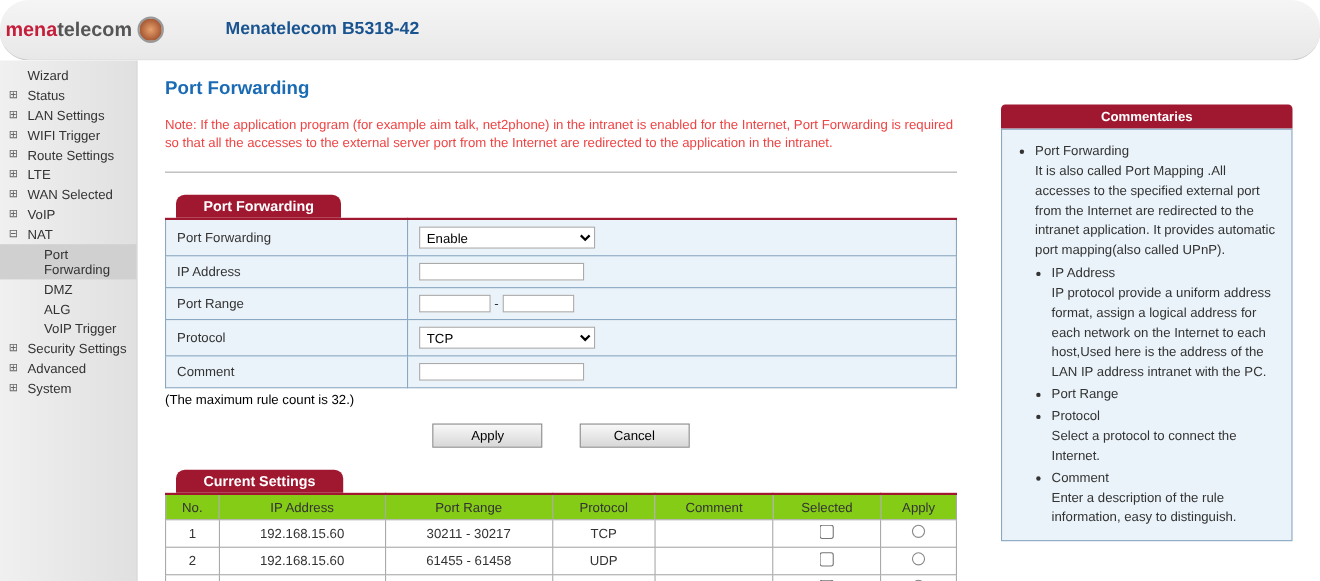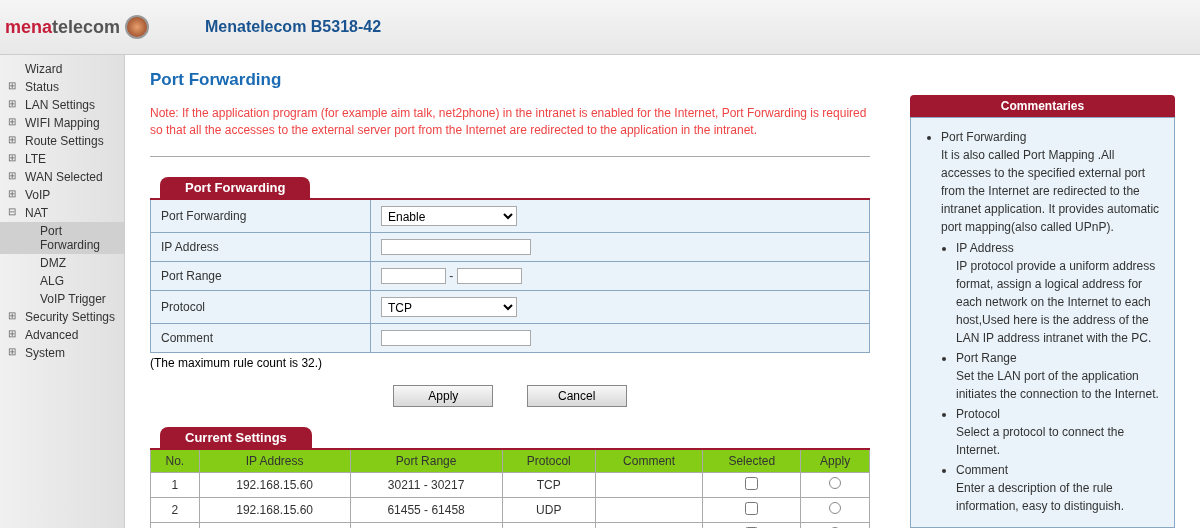--- a/index.html
+++ b/index.html
@@ -12,20 +12,21 @@
       font-size: 12px;
       background: #fff;
       color: #333;
     }
     .top-header {
       background: linear-gradient(to bottom, #f5f5f5, #e8e8e8);
       height: 55px;
       display: flex;
       align-items: center;
       border-bottom: 1px solid #ccc;
+      border-radius: 26px;
     }
     .logo-area {
       width: 170px;
       padding-left: 5px;
       display: flex;
       align-items: center;
     }
     .logo-text {
       font-size: 18px;
       font-weight: bold;
@@ -132,21 +133,21 @@
     .form-table td.label-cell {
       width: 220px;
     }
     .form-table select, .form-table input[type=text] {
       border: 1px solid #aaa;
       padding: 2px;
       font-size: 12px;
       background: #fff;
     }
     .form-table select {
-      width: 136px;
+      width: 160px;
       height: 20px;
     }
     .form-table input[type=text] {
       width: 150px;
       height: 16px;
     }
     .form-table input.small {
       width: 65px;
     }
     .note-text {
@@ -237,21 +238,21 @@
   </div>
   <div class="device-title">Menatelecom B5318-42</div>
 </div>
 
 <div class="layout">
   <div class="sidebar">
     <ul id="side-top">
         <li class="">Wizard</li>
         <li class="expandable">Status</li>
         <li class="expandable">LAN Settings</li>
-        <li class="expandable">WIFI Mapping</li>
+        <li class="expandable">WIFI Trigger</li>
         <li class="expandable">Route Settings</li>
         <li class="expandable">LTE</li>
         <li class="expandable">WAN Selected</li>
         <li class="expandable">VoIP</li>
         <li class="expanded">NAT</li>
       </ul>
     <ul id="side-nat-sub">
         <li class="sub-item active">Port Forwarding</li>
         <li class="sub-item">DMZ</li>
         <li class="sub-item">ALG</li>
@@ -360,21 +361,21 @@
 
     <div class="comment-panel">
       <div class="comment-header">Commentaries</div>
       <div class="comment-body">
         <ul>
           <li>
             <span>Port Forwarding</span><br>
             <span>It is also called Port Mapping .All accesses to the specified external port from the Internet are redirected to the intranet application. It provides automatic port mapping(also called UPnP).</span>
             <ul id="comm-items">
                 <li><span>IP Address</span><br><span>IP protocol provide a uniform address format, assign a logical address for each network on the Internet to each host,Used here is the address of the LAN IP address intranet with the PC.</span></li>
-                <li><span>Port Range</span><br><span>Set the LAN port of the application initiates the connection to the Internet.</span></li>
+                <li><span>Port Range</span><br></li>
                 <li><span>Protocol</span><br><span>Select a protocol to connect the Internet.</span></li>
                 <li><span>Comment</span><br><span>Enter a description of the rule information, easy to distinguish.</span></li>
               </ul>
           </li>
         </ul>
       </div>
     </div>
   </div>
 </div>
 

